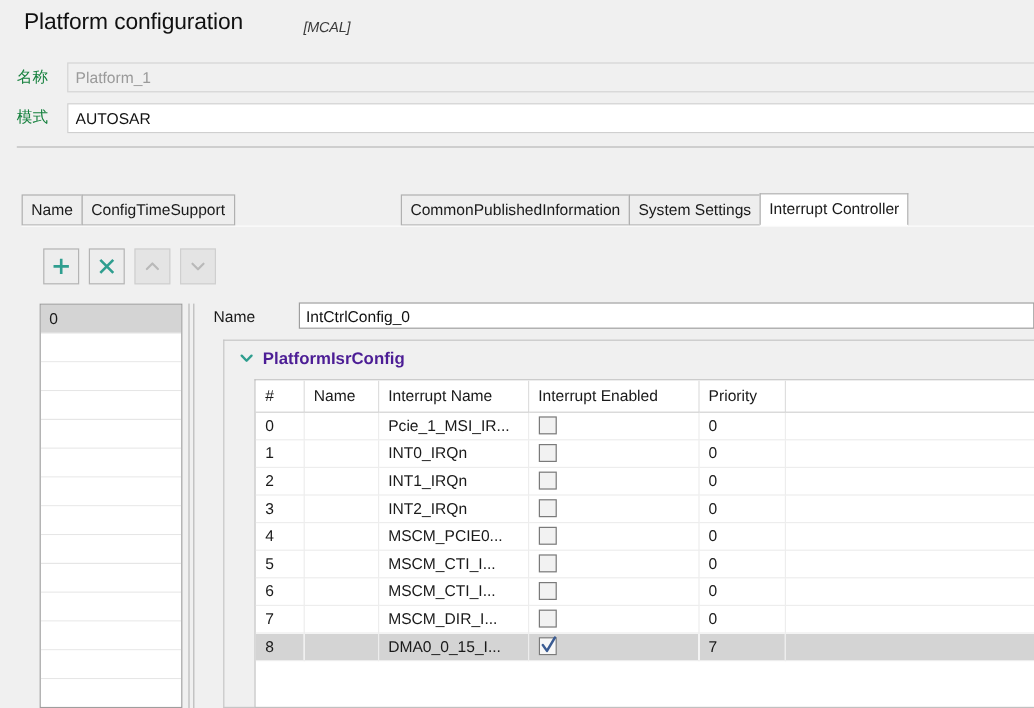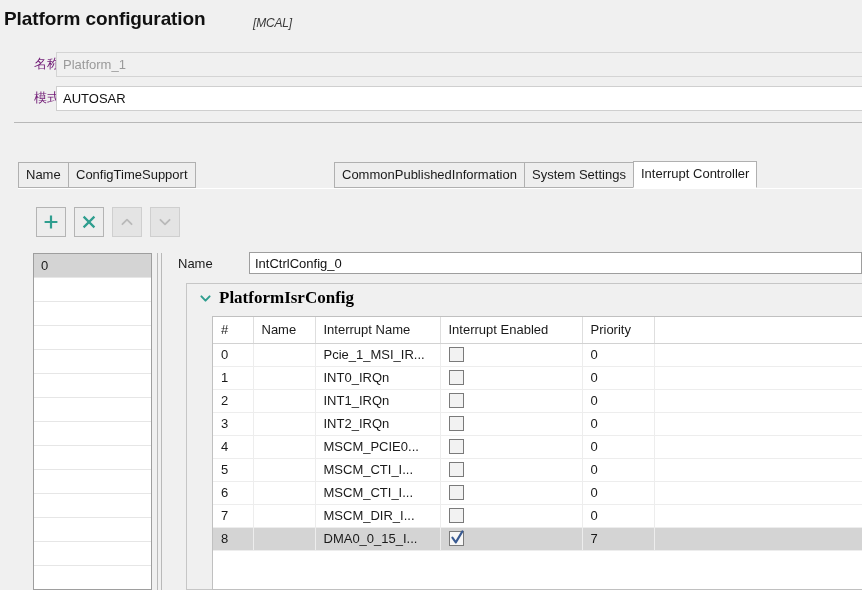--- a/index.html
+++ b/index.html
@@ -15,41 +15,40 @@
   }
 
   #root { position: relative; width: 862px; height: 590px; background: #f0f0f0; }
 
   
   .page-header {
     position: absolute; left: 0; top: 0; width: 862px; height: 44px;
     background: #f0f0f0;
   }
   .page-title {
-    position: absolute; left: 4px; top: 8px;
-    font-size: 19px; font-weight: bold; color: #111;
+    position: absolute; left: 20px; top: 8px;
+    font-size: 19px; font-weight: normal; color: #111;
     letter-spacing: -0.1px;
   }
   .page-title-suffix {
     position: absolute; left: 213px; top: 16px;
     font-size: 12px; font-style: italic; color: #3a3a3a;
     letter-spacing: -0.2px;
     padding-left: 40px;
   }
 
   
   .form-row { position: absolute; left: 0; width: 862px; height: 25px; }
   .form-row.row-name { top: 52px; }
   .form-row.row-mode { top: 86px; }
 
   .form-label {
     position: absolute; left: 14px; top: 3px;
-    font-size: 13px; color: #701a75;
+    font-size: 13px; color: #15803d;
     width: 42px;
-    margin-left: 20px;
   }
   .form-input {
     position: absolute; left: 56px; top: 0;
     width: 840px; height: 25px;
     border: 1px solid #cfcfcf;
     background: #ffffff;
     font-family: "Liberation Sans", sans-serif;
     font-size: 13px;
     color: #111;
     padding: 0 6px;
@@ -169,21 +168,21 @@
   }
   .group-header {
     position: absolute; left: 0; top: 0;
     height: 28px; width: 100%;
     display: flex; align-items: center;
     padding-left: 12px;
     cursor: default;
   }
   .group-chevron { display: flex; align-items: center; margin-right: 7px; }
   .group-title {
-    font-size: 17px; font-weight: bold; color: #000000; font-family: Liberation Serif, serif;
+    font-size: 14px; font-weight: bold; color: #4c1d95;
   }
 
   
   .table-wrap {
     position: absolute; left: 25px; top: 32px;
     width: 651px; height: 274px;
     background: #ffffff;
     border: 1px solid #c0c0c0;
     border-right: none;
     overflow: hidden;

